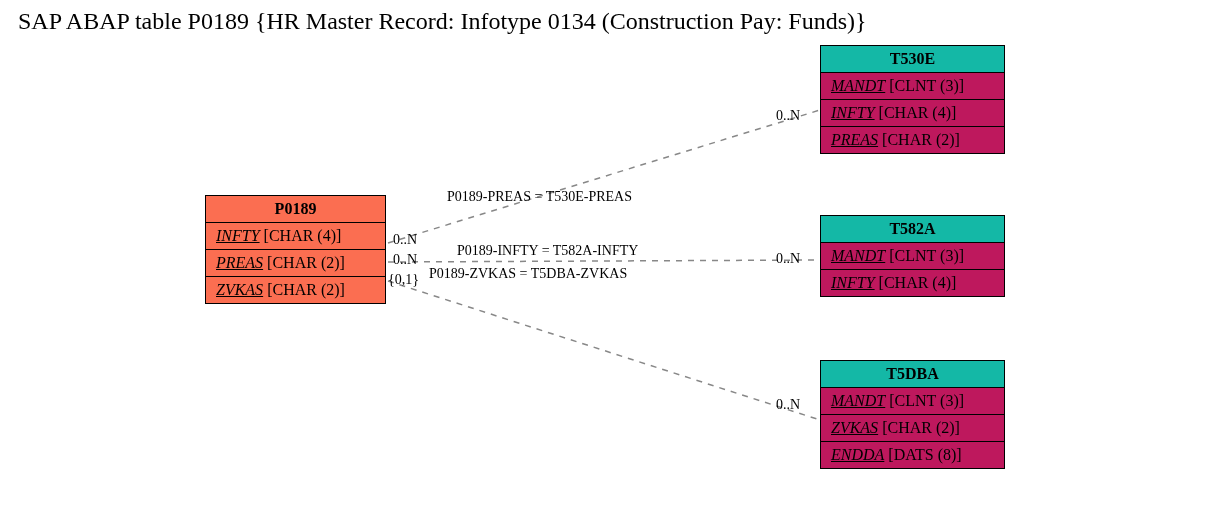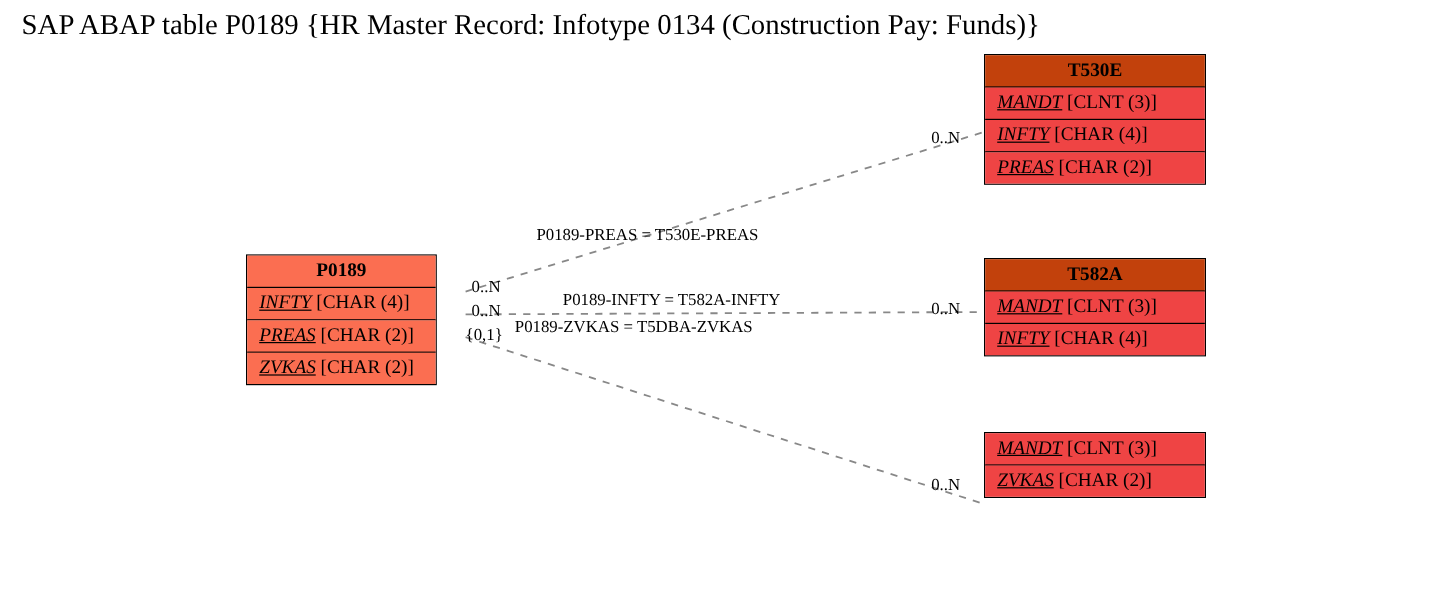--- a/index.html
+++ b/index.html
@@ -39,22 +39,22 @@
   }
   .entity .row:last-child {
     border-bottom: none;
   }
   .entity .field {
     font-style: italic;
     text-decoration: underline;
   }
   .entity.primary .header { background: #fb6e51; }
   .entity.primary .row { background: #fb6e51; }
-  .entity.ref .header { background: #c2410c; }
-  .entity.ref .row { background: #ef4444; }
+  .entity.ref .header { background: #14b8a6; }
+  .entity.ref .row { background: #be185d; }
   .label {
     position: absolute;
     font-size: 14px;
     color: #000;
     white-space: nowrap;
     font-family: "Times New Roman", Times, serif;
   }
   svg.lines {
     position: absolute;
     top: 0; left: 0;
@@ -67,21 +67,21 @@
 <body>
 
 <div class="title">SAP ABAP table P0189 {HR Master Record: Infotype 0134 (Construction Pay: Funds)}</div>
 
 <svg class="lines">
   <line x1="388" y1="243" x2="820" y2="110" stroke="#888" stroke-width="1.5" stroke-dasharray="6,6"></line>
   <line x1="388" y1="262" x2="820" y2="260" stroke="#888" stroke-width="1.5" stroke-dasharray="6,6"></line>
   <line x1="388" y1="281" x2="820" y2="420" stroke="#888" stroke-width="1.5" stroke-dasharray="6,6"></line>
 </svg>
 
-<div class="entity primary" style="left:205px; top:212px; width:159px;">
+<div class="entity primary" style="left:205px; top:195px; width:181px;">
   <div class="header">P0189</div>
   <div class="row">
     <span class="field">INFTY</span>
     <span>[CHAR (4)]</span>
   </div>
   <div class="row">
     <span class="field">PREAS</span>
     <span>[CHAR (2)]</span>
   </div>
   <div class="row">
@@ -112,33 +112,38 @@
     <span class="field">MANDT</span>
     <span>[CLNT (3)]</span>
   </div>
   <div class="row">
     <span class="field">INFTY</span>
     <span>[CHAR (4)]</span>
   </div>
 </div>
 
 <div class="entity ref" style="left:820px; top:360px; width:185px;">
+  <div class="header">T5DBA</div>
   <div class="row">
     <span class="field">MANDT</span>
     <span>[CLNT (3)]</span>
   </div>
   <div class="row">
     <span class="field">ZVKAS</span>
     <span>[CHAR (2)]</span>
   </div>
+  <div class="row">
+    <span class="field">ENDDA</span>
+    <span>[DATS (8)]</span>
+  </div>
 </div>
 
 <div class="label" style="left:393px; top:232px;">0..N</div>
 <div class="label" style="left:447px; top:150px;margin-top:39px;">P0189-PREAS = T530E-PREAS</div>
 <div class="label" style="left:776px; top:108px;">0..N</div>
 
 <div class="label" style="left:393px; top:252px;">0..N</div>
-<div class="label" style="left:457px; top:243px;margin-left:12px;">P0189-INFTY = T582A-INFTY</div>
+<div class="label" style="left:457px; top:243px;">P0189-INFTY = T582A-INFTY</div>
 <div class="label" style="left:776px; top:251px;">0..N</div>
 
 <div class="label" style="left:388px; top:272px;text-align:center;">{0,1}</div>
 <div class="label" style="left:429px; top:266px;">P0189-ZVKAS = T5DBA-ZVKAS</div>
 <div class="label" style="left:776px; top:397px;">0..N</div>
 
 </body></html>

